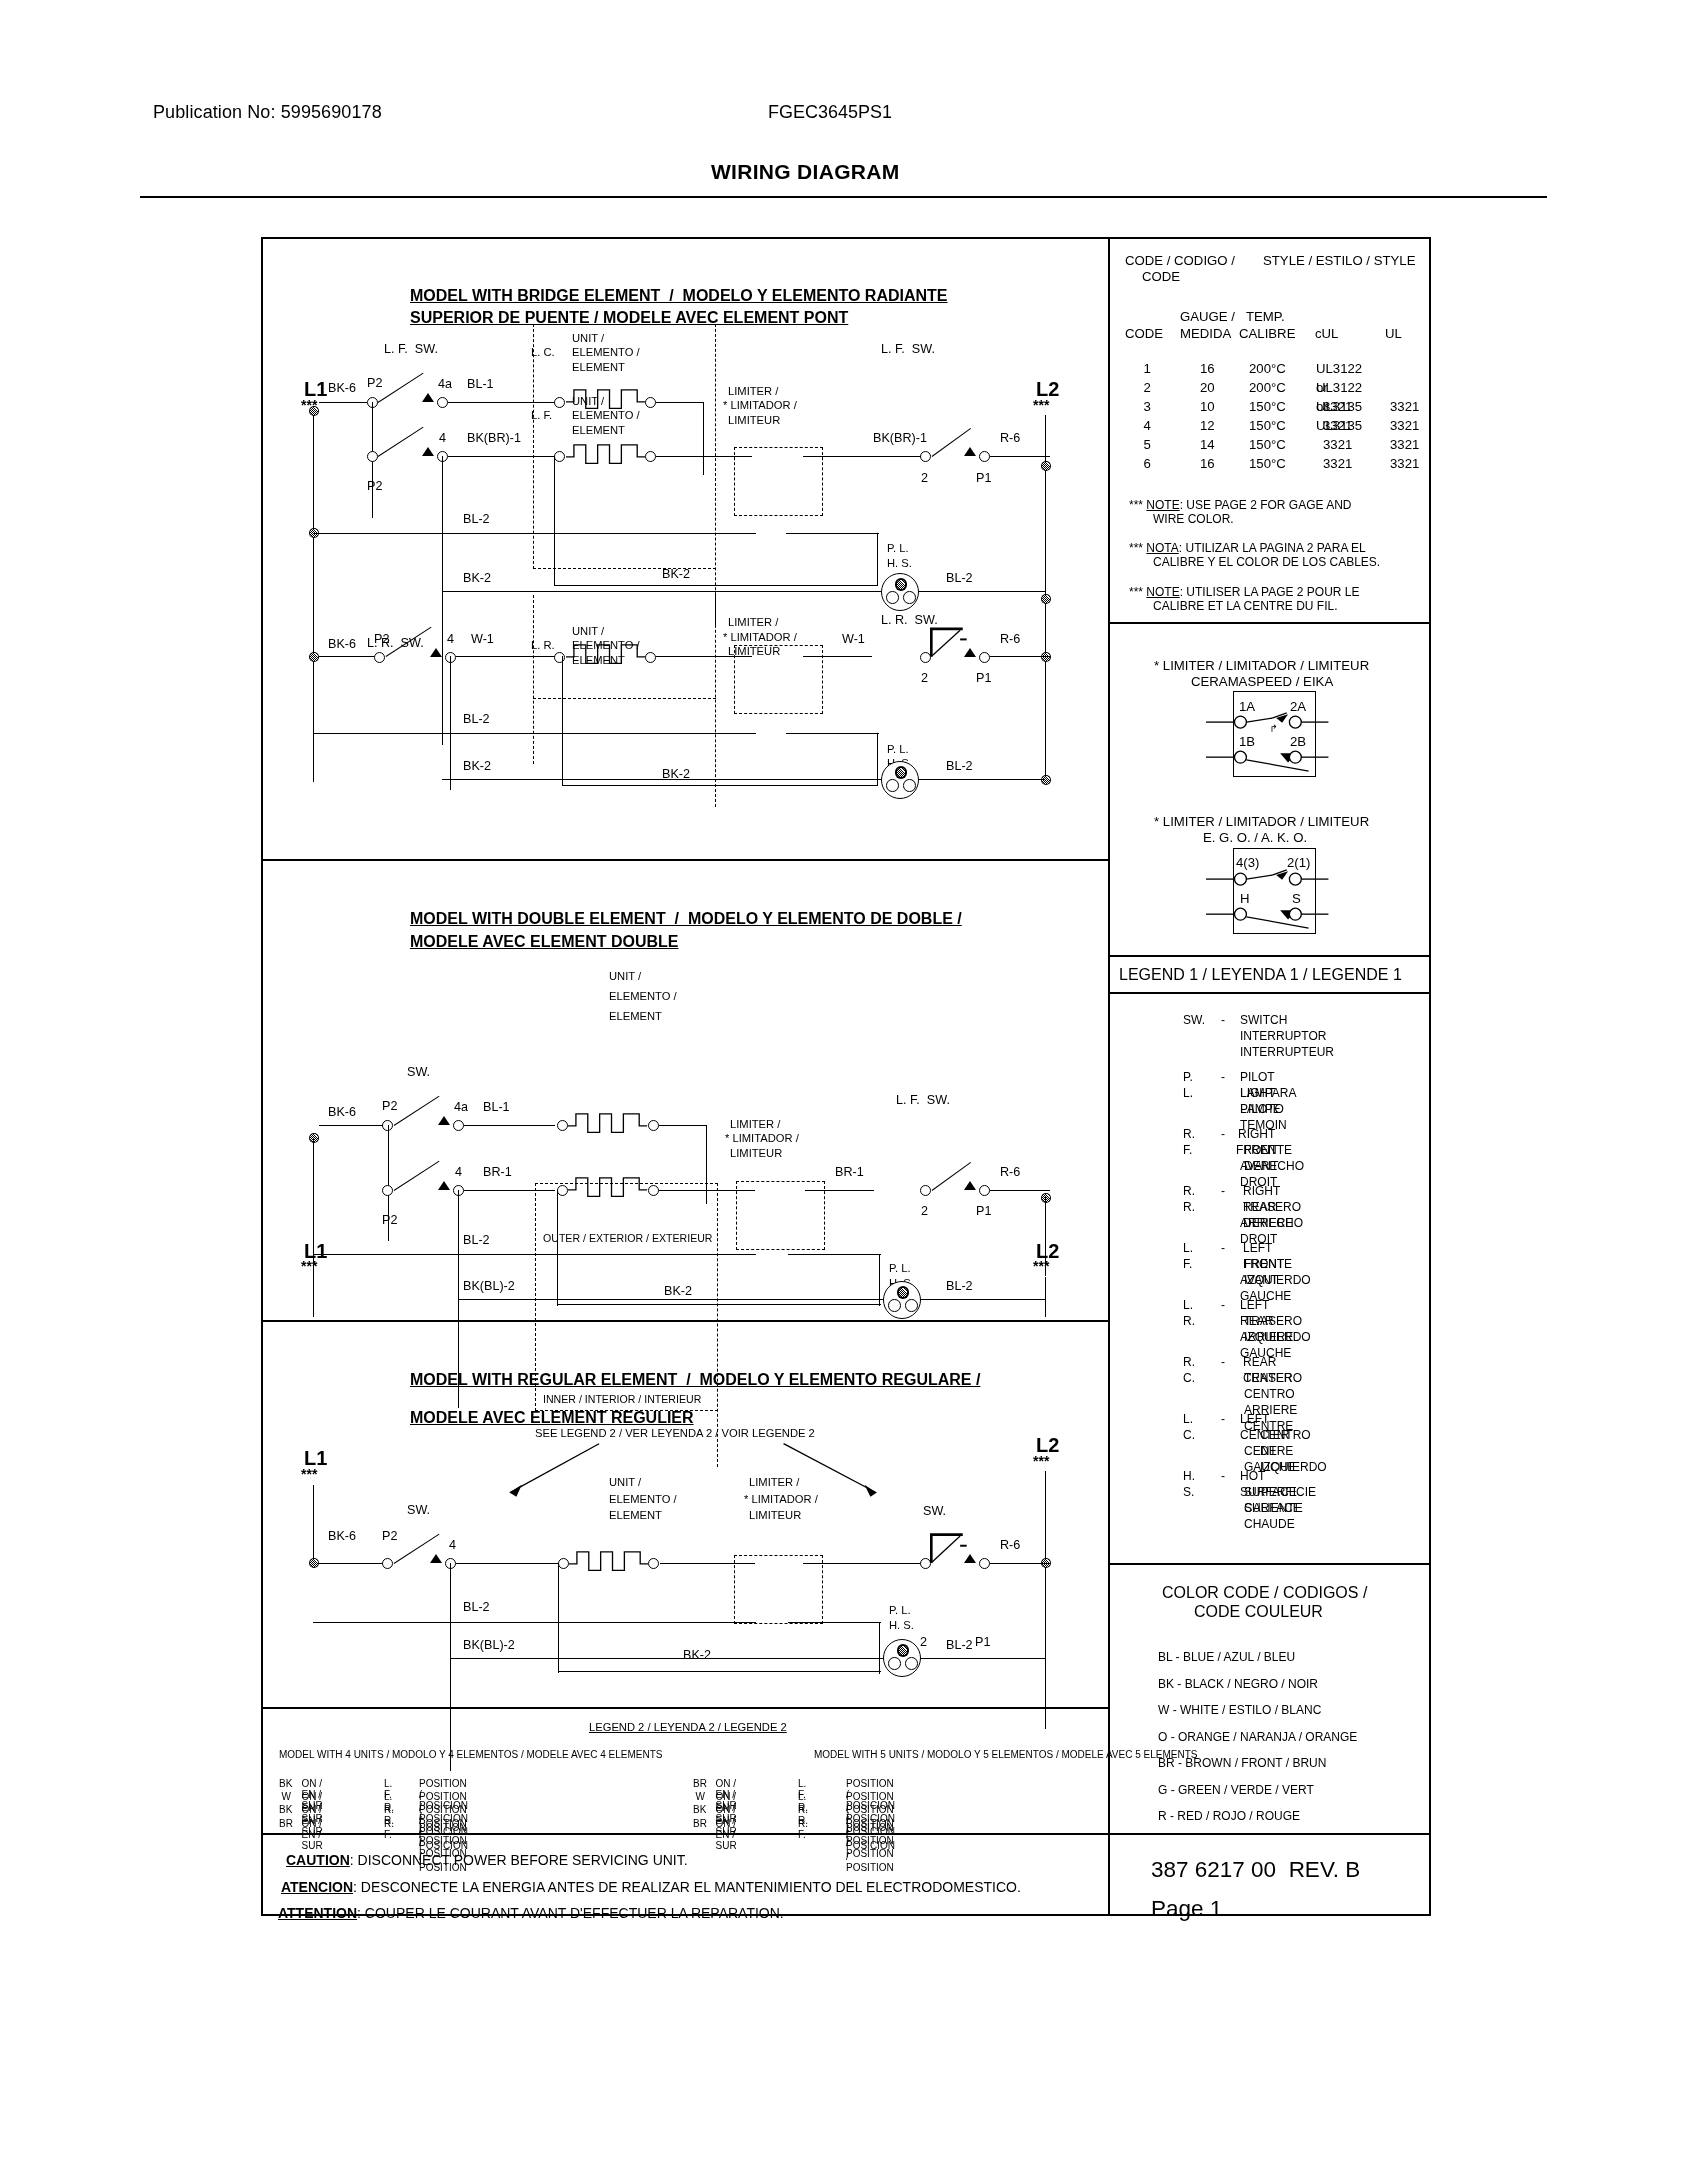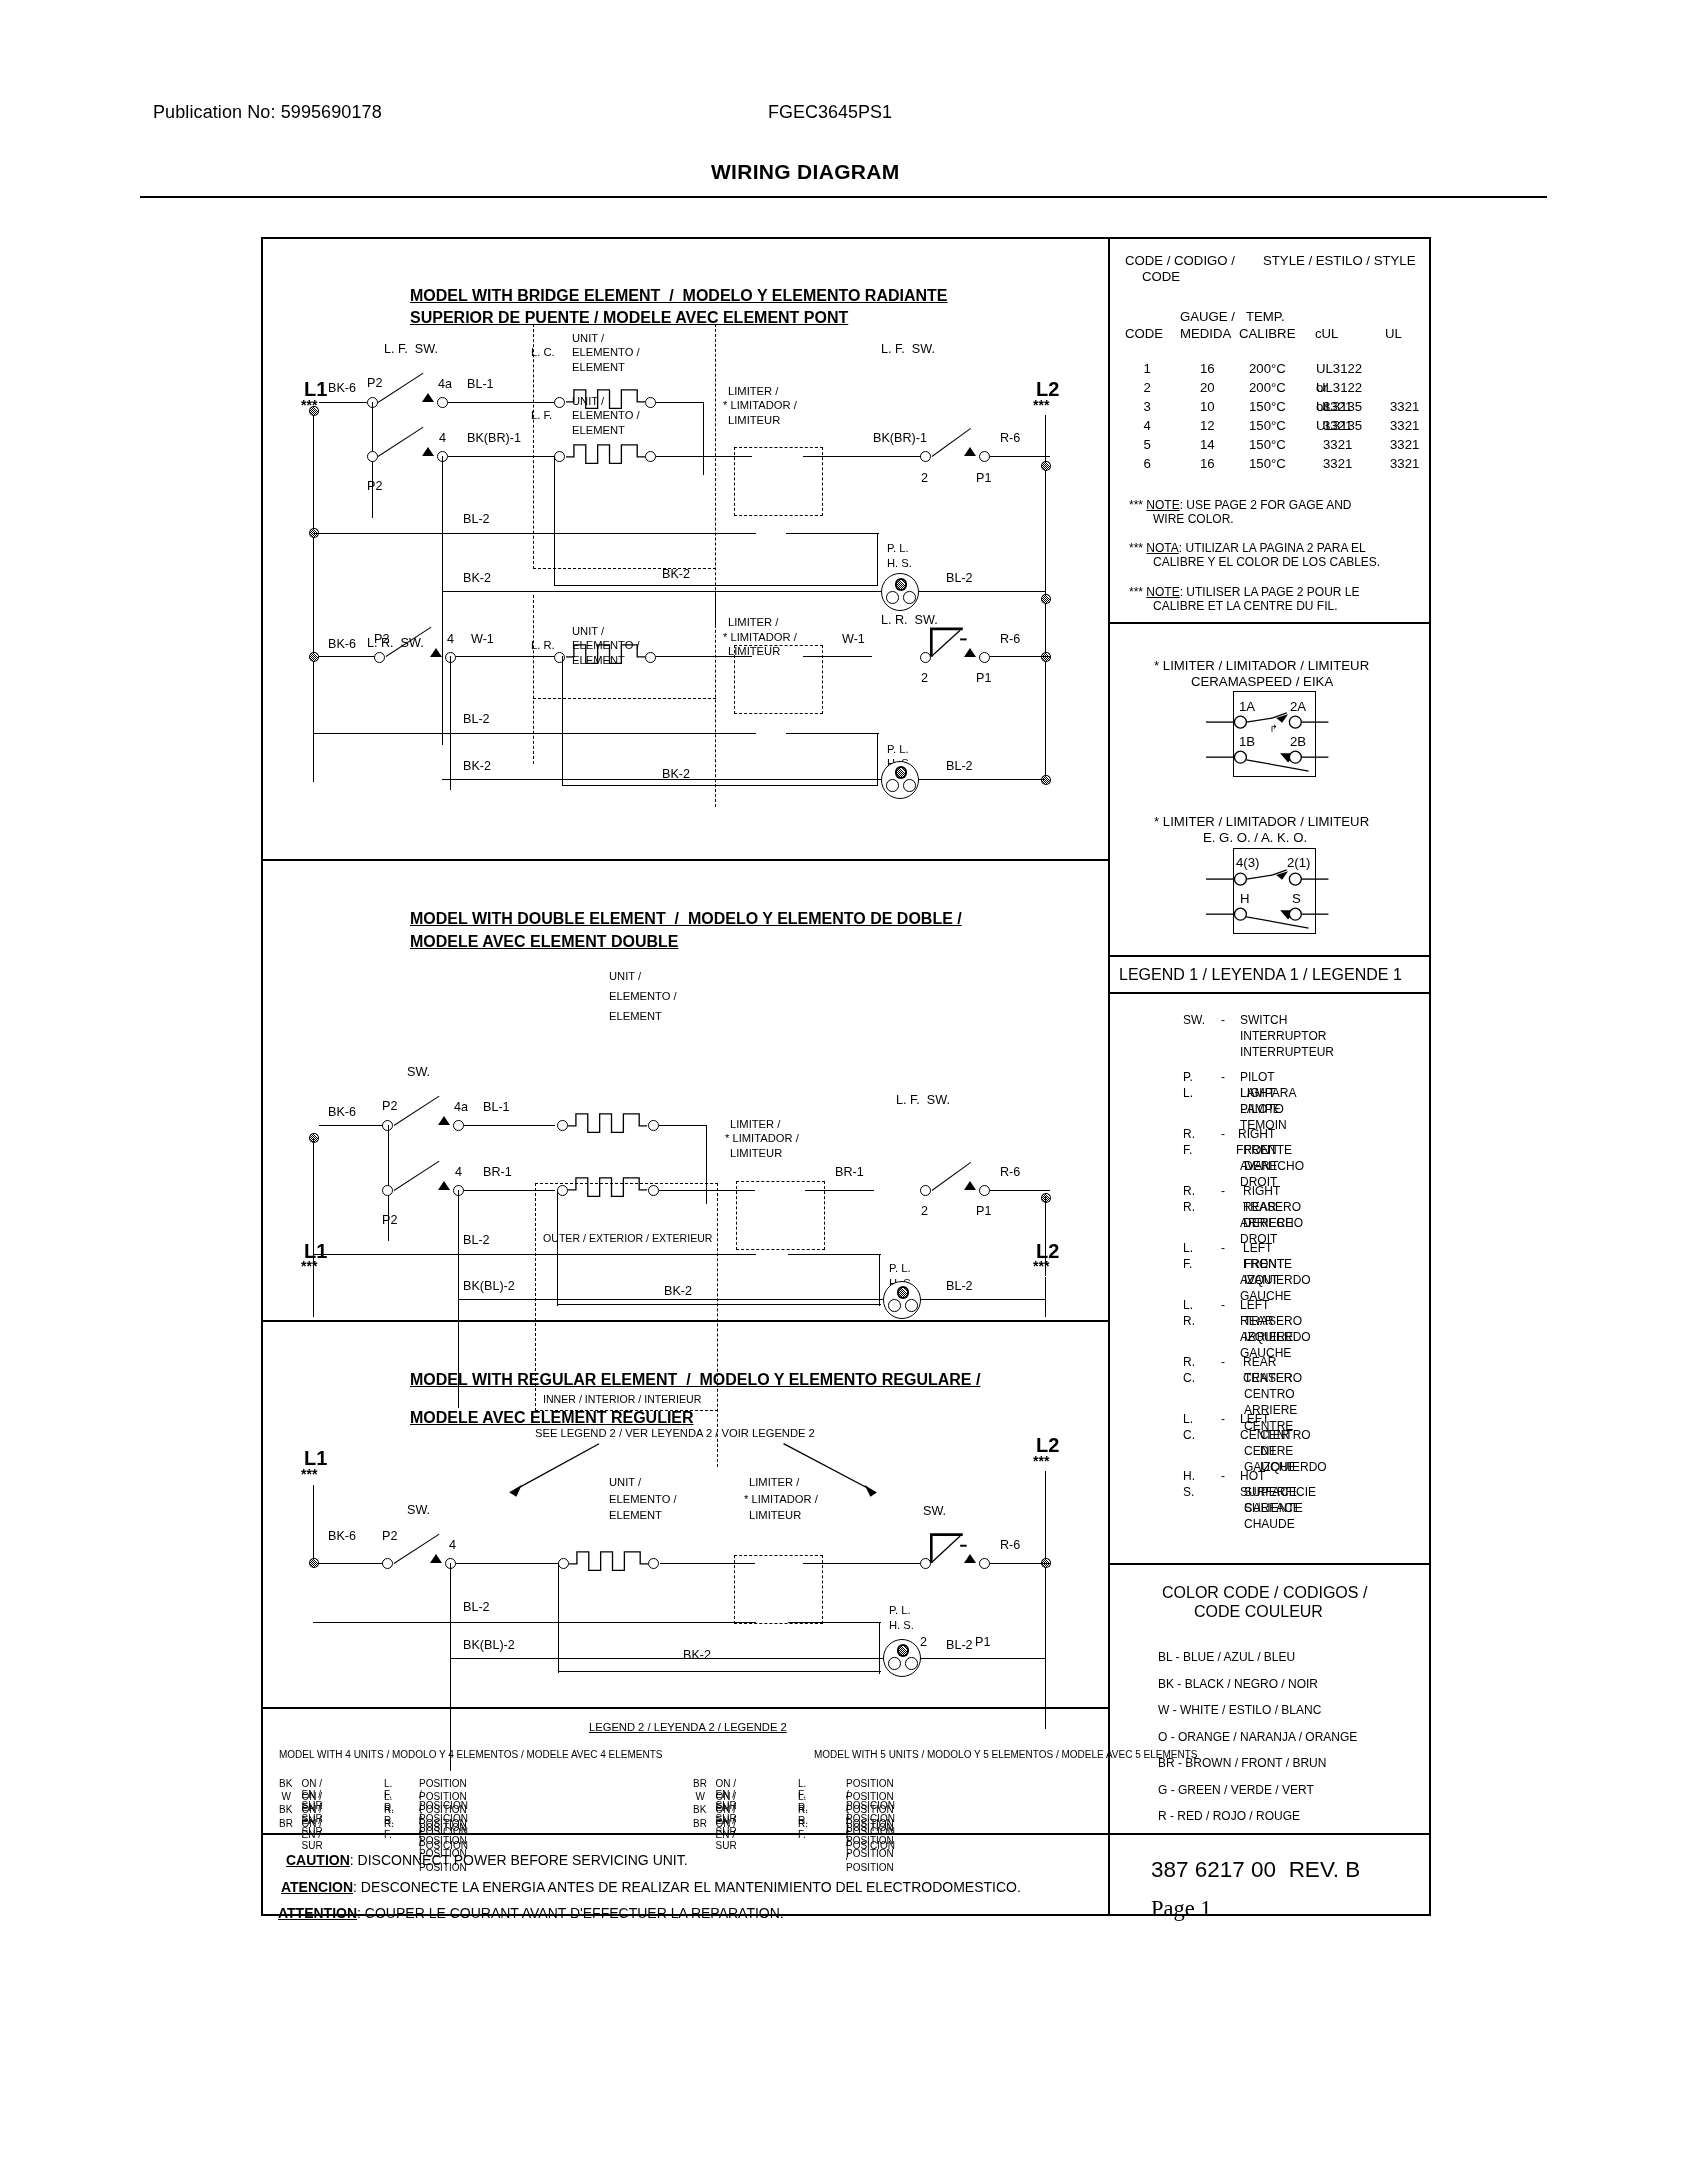--- a/index.html
+++ b/index.html
@@ -524,21 +524,21 @@
     <span class="u b">CAUTION</span><span>: DISCONNECT POWER BEFORE SERVICING UNIT.</span>
   </div>
   <div class="abs" style="left:281px;top:1879px;font-size:14px;">
     <span class="u b">ATENCION</span><span>: DESCONECTE LA ENERGIA  ANTES DE REALIZAR EL MANTENIMIENTO DEL ELECTRODOMESTICO.</span>
   </div>
   <div class="abs" style="left:278px;top:1905px;font-size:14px;">
     <span class="u b">ATTENTION</span><span>: COUPER LE COURANT AVANT D'EFFECTUER LA REPARATION.</span>
   </div>
 
   <div class="t abs t26" style="left:1151px;top:1856px;">387 6217 00  REV. B</div>
-  <div class="t abs t26" style="left:1151px;top:1895px;font-family:Liberation Serif, serif;">Page 1</div>
+  <div class="t abs t26" style="left:1151px;top:1895px;">Page 1</div>
 
   <div class="t abs t15" style="left:1125px;top:253px;">CODE / CODIGO /</div>
   <div class="t abs t15" style="left:1142px;top:269px;">CODE</div>
   <div class="t abs t15" style="left:1263px;top:253px;">STYLE / ESTILO / STYLE</div>
 
   <div class="t abs t15" style="left:1180px;top:309px;">GAUGE /</div>
   <div class="t abs t15" style="left:1246px;top:309px;">TEMP.</div>
   <div class="t abs t15" style="left:1125px;top:326px;">CODE</div>
   <div class="t abs t15" style="left:1180px;top:326px;">MEDIDA</div>
   <div class="t abs t15" style="left:1239px;top:326px;">CALIBRE</div>

